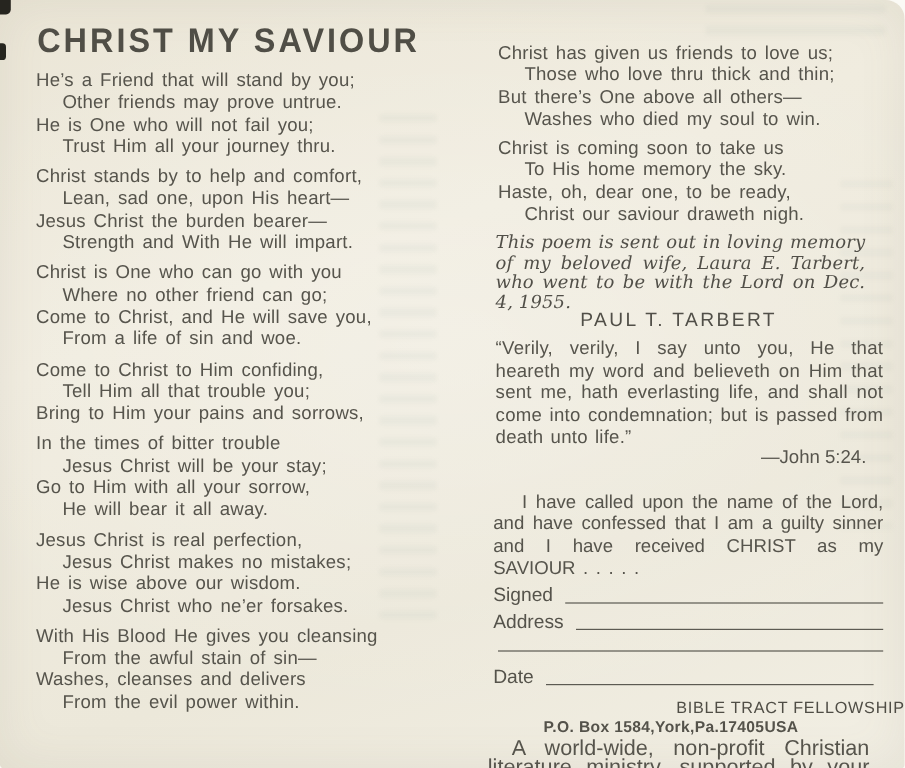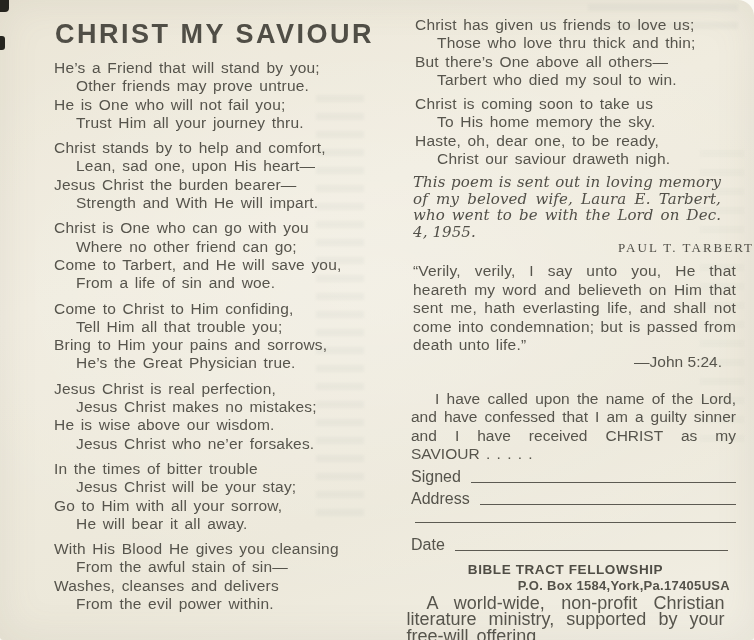--- a/index.html
+++ b/index.html
@@ -11,46 +11,46 @@
   .card{
     position:absolute;inset:0;
     background:
       radial-gradient(120% 90% at 50% 45%, rgba(255,255,255,.25) 0%, rgba(255,255,255,0) 55%),
       linear-gradient(160deg,#ebe6d7 0%,#f0ecdf 35%,#ece8da 70%,#f2efe4 100%);
     border-radius:2px 16px 3px 3px;
     box-shadow:inset 0 0 40px rgba(120,110,85,.10);
   }
   
   .page{position:absolute;top:0;height:640px;width:377px;color:#56544c;}
-  .page-left{left:0;padding-left:24px;}
+  .page-left{left:0;}
   .page-right{left:377px;}
   .tract-title{
     margin:18px 6px 0 10px;height:32px;line-height:32px;
     text-align:center;font-size:27px;font-weight:700;letter-spacing:2.5px;
     color:#504e46;white-space:nowrap;
     transform:scaleY(1.05);
   }
   .poem{font-size:15.5px;line-height:18.3px;letter-spacing:.2px;word-spacing:2px;}
   .page-left .poem{margin-top:9px;padding-left:30px;padding-right:6px;}
   .stanza{margin-bottom:7px;}
   .stanza .line{white-space:nowrap;}
   .stanza .line:nth-child(even){padding-left:22px;}
   
-  .page-right .poem{padding-top:16px;padding-left:38px;padding-right:6px;}
+  .page-right .poem{padding-top:36px;padding-left:38px;padding-right:6px;}
   .page-right .stanza{margin-bottom:6px;}
   .memorial{
     margin:4px 33px 0 36px;
     font-family:"DejaVu Serif","Liberation Serif",serif;
     font-style:italic;font-size:15px;line-height:16.5px;
     text-align:justify;color:#514f48;letter-spacing:.1px;
   }
   .memorial-author{
-    height:16px;line-height:16px;text-align:right;
-    font-family:Liberation Serif, serif;
-    font-size:13px;letter-spacing:2px;color:#514f48;
+    height:16px;line-height:16px;text-align:center;
+    font-family:Liberation Sans, sans-serif;
+    font-size:16px;letter-spacing:2px;color:#514f48;
   }
   .scripture{
     margin:6px 18px 0 36px;
     font-size:15.5px;line-height:18.5px;text-align:justify;
     word-spacing:1.5px;letter-spacing:.2px;
   }
   .scripture-ref{
     height:16px;line-height:14px;text-align:right;padding-right:32px;
     font-size:15.5px;
   }
@@ -67,25 +67,25 @@
   .form-row .rule{
     flex:1;border-bottom:1.6px solid #5c5a52;margin:0 2px 3px 10px;
   }
   .form-row.continuation{height:18px;}
   .form-row.continuation .rule{margin-left:4px;}
   .form-row.date-row{margin-top:6px;}
   .form-row.date-row .rule{margin-right:10px;}
   
   .footer{margin-top:8px;}
   .footer-org{
-    height:15px;line-height:15px;text-align:center;
-    font-size:13.5px;font-weight:700;letter-spacing:.6px;color:#4f4d45;
+    height:15px;line-height:15px;text-align:right;
+    font-size:13.5px;font-weight:400;letter-spacing:.6px;color:#4f4d45;
   }
   .footer-addr{
-    display:flex;justify-content:flex-end;
+    display:flex;justify-content:flex-start;
     margin:1px 24px 0 32px;height:15px;line-height:15px;
     font-size:13px;font-weight:700;color:#54524a;letter-spacing:.3px;padding-left:44px;
   }
   .footer-ministry{
     margin:2px auto 0 auto;width:318px;
     font-size:18px;line-height:16.5px;text-align:justify;
     text-indent:20px;word-spacing:3px;color:#56544c;
   }
   .footer-tract{
     height:15px;line-height:15px;text-align:center;
@@ -128,57 +128,56 @@
         </div>
       <div class="stanza">
           <div class="line">Christ stands by to help and comfort,</div>
           <div class="line">Lean, sad one, upon His heart—</div>
           <div class="line">Jesus Christ the burden bearer—</div>
           <div class="line">Strength and With He will impart.</div>
         </div>
       <div class="stanza">
           <div class="line">Christ is One who can go with you</div>
           <div class="line">Where no other friend can go;</div>
-          <div class="line">Come to Tarbert, and He will save you,</div>
+          <div class="line">Come to Christ, and He will save you,</div>
           <div class="line">From a life of sin and woe.</div>
         </div>
       <div class="stanza">
           <div class="line">Come to Christ to Him confiding,</div>
           <div class="line">Tell Him all that trouble you;</div>
           <div class="line">Bring to Him your pains and sorrows,</div>
-          <div class="line">He’s the Great Physician true.</div>
+        </div>
+      <div class="stanza">
+          <div class="line">In the times of bitter trouble</div>
+          <div class="line">Jesus Christ will be your stay;</div>
+          <div class="line">Go to Him with all your sorrow,</div>
+          <div class="line">He will bear it all away.</div>
         </div>
       <div class="stanza">
           <div class="line">Jesus Christ is real perfection,</div>
           <div class="line">Jesus Christ makes no mistakes;</div>
           <div class="line">He is wise above our wisdom.</div>
           <div class="line">Jesus Christ who ne’er forsakes.</div>
         </div>
       <div class="stanza">
-          <div class="line">In the times of bitter trouble</div>
-          <div class="line">Jesus Christ will be your stay;</div>
-          <div class="line">Go to Him with all your sorrow,</div>
-          <div class="line">He will bear it all away.</div>
-        </div>
-      <div class="stanza">
           <div class="line">With His Blood He gives you cleansing</div>
           <div class="line">From the awful stain of sin—</div>
           <div class="line">Washes, cleanses and delivers</div>
           <div class="line">From the evil power within.</div>
         </div>
     </div>
   </div>
 
   <div class="page page-right">
     <div class="poem">
       <div class="stanza">
           <div class="line">Christ has given us friends to love us;</div>
           <div class="line">Those who love thru thick and thin;</div>
           <div class="line">But there’s One above all others—</div>
-          <div class="line">Tarbert who died my soul to win.</div>
+          <div class="line">Washes who died my soul to win.</div>
         </div>
       <div class="stanza">
           <div class="line">Christ is coming soon to take us</div>
           <div class="line">To His home memory the sky.</div>
           <div class="line">Haste, oh, dear one, to be ready,</div>
           <div class="line">Christ our saviour draweth nigh.</div>
         </div>
     </div>
 
     <p class="memorial">This poem is sent out in loving memory of my beloved wife, Laura E. Tarbert, who went to be with the Lord on Dec. 4, 1955.</p>

